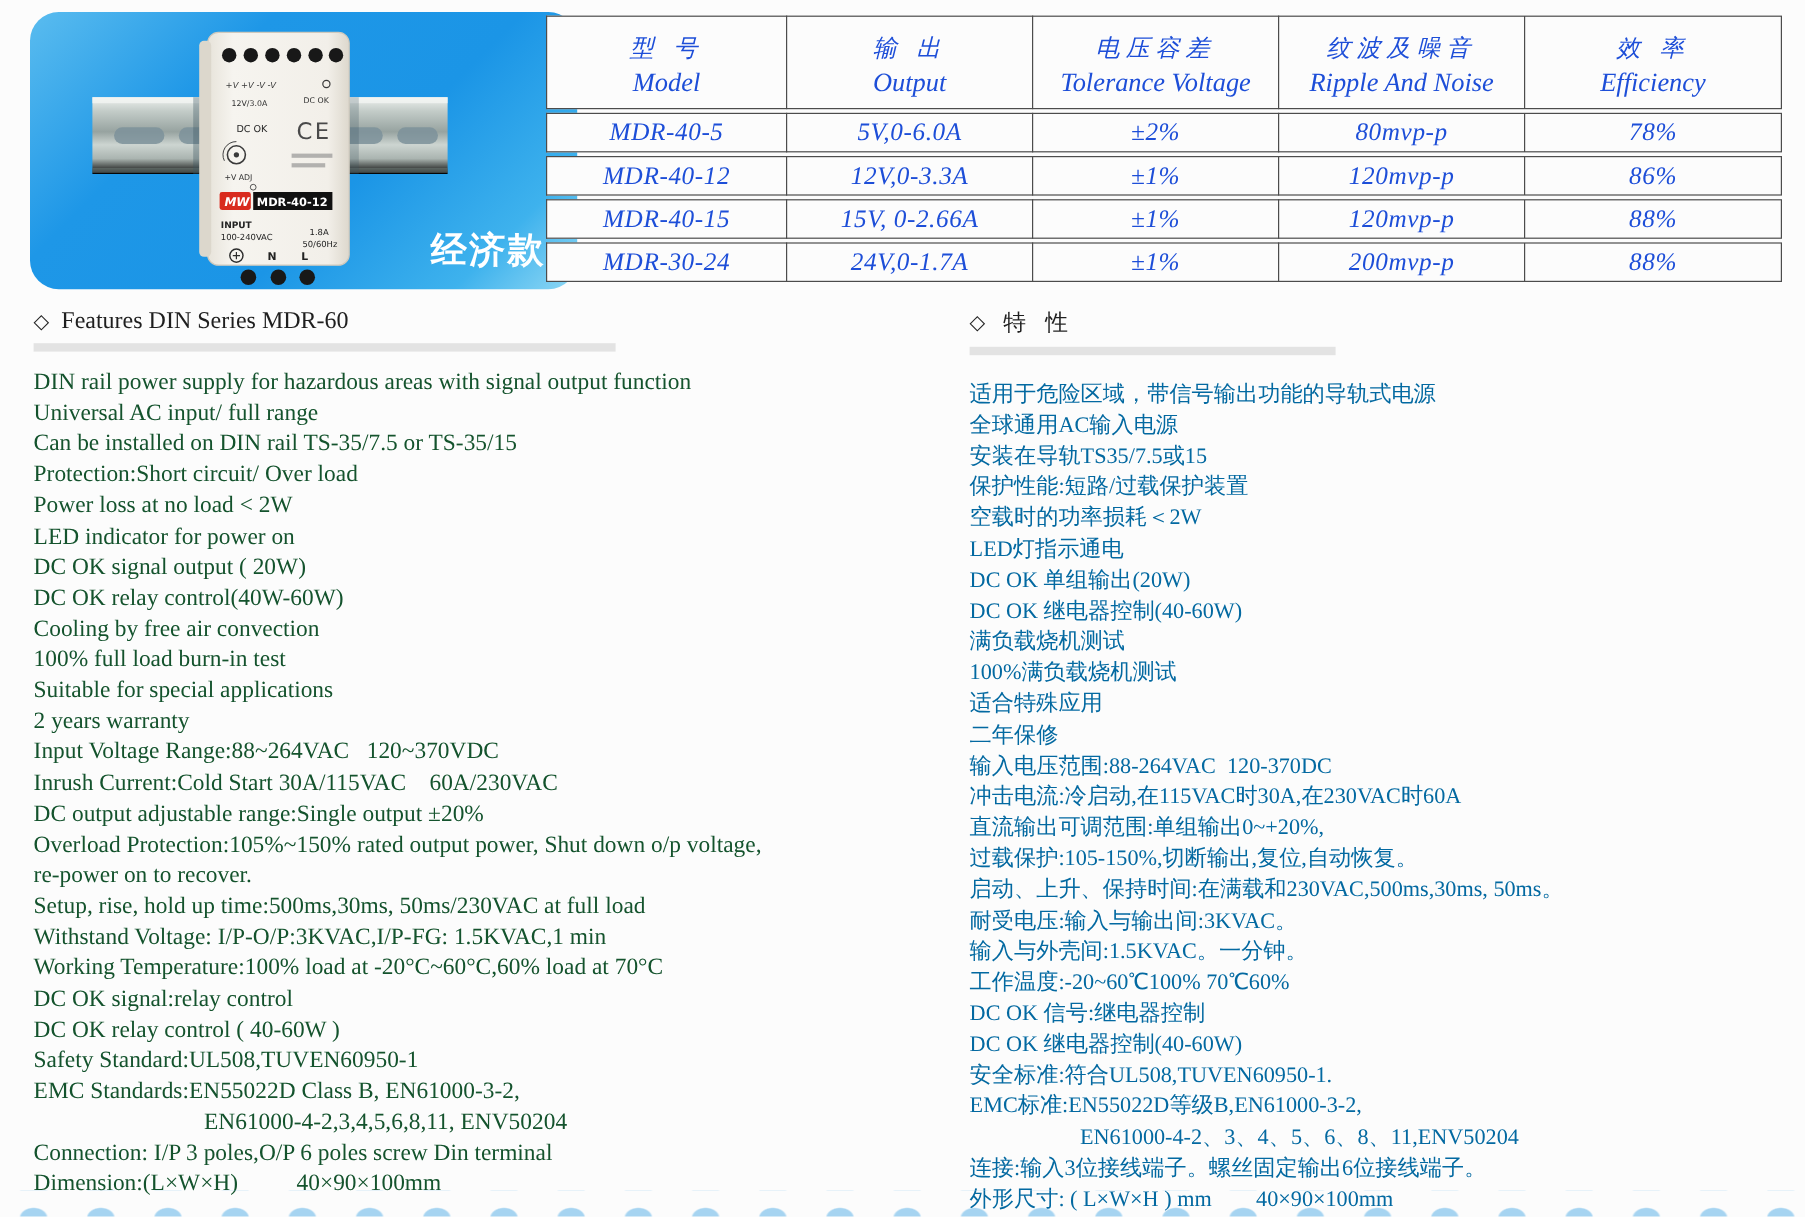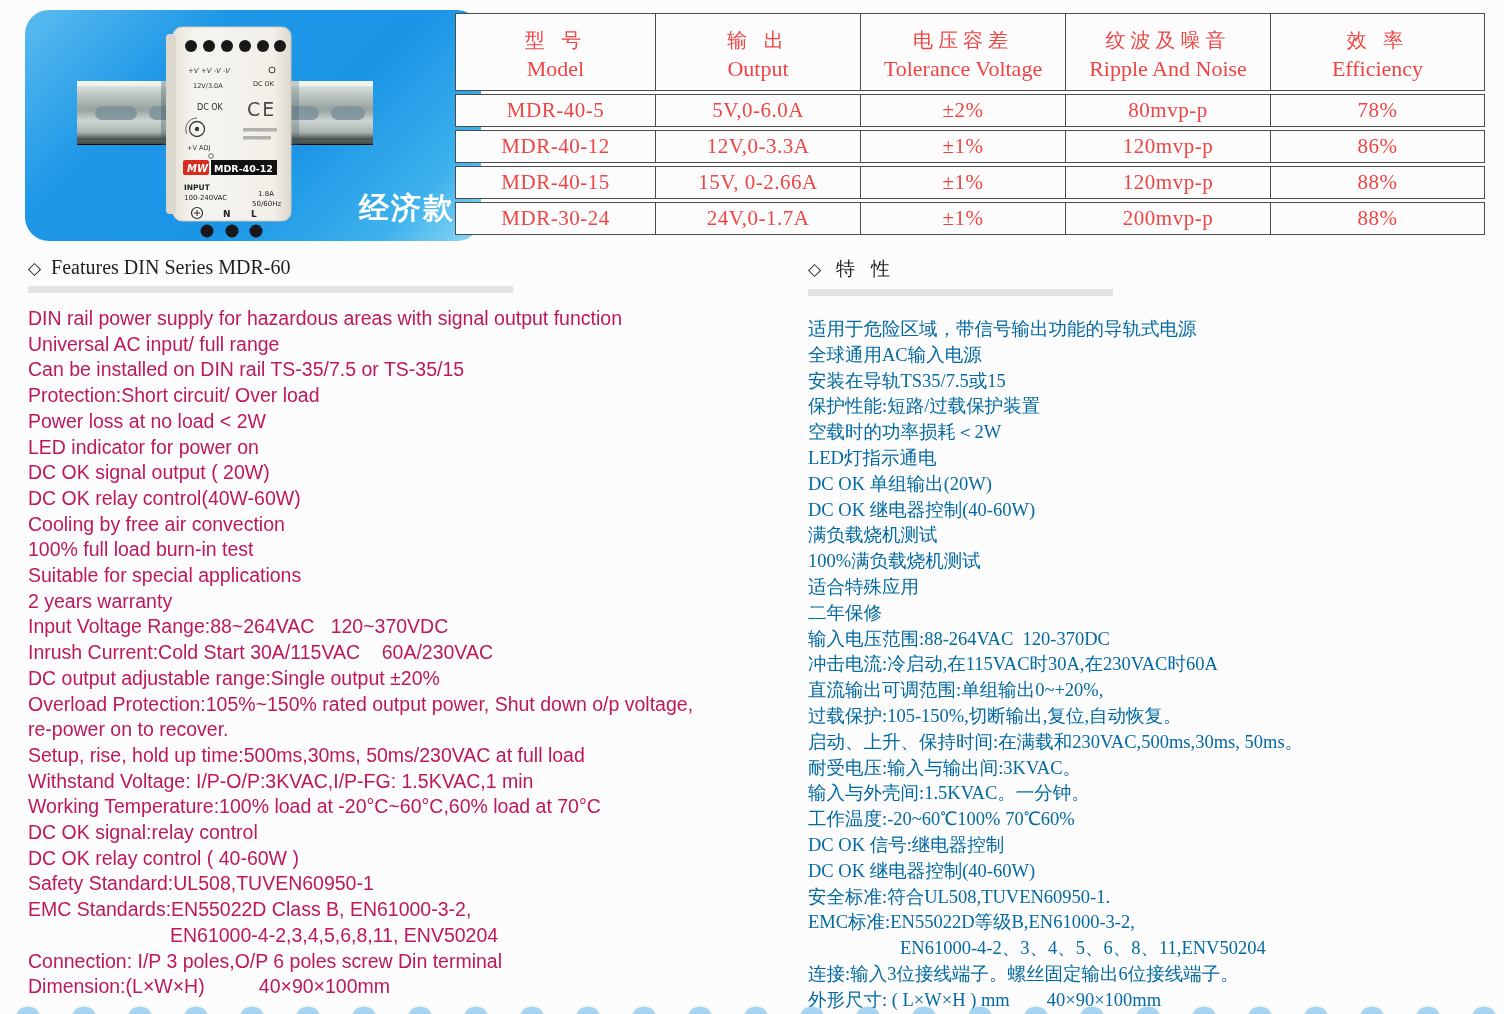--- a/index.html
+++ b/index.html
@@ -27,22 +27,23 @@
     font-size:30px; font-weight:bold; color:#ffffff;
     letter-spacing:2px;
   }
 
   
   .spec-table {
     position:absolute; left:455px; top:10px;
     width:1030px;
     border-collapse:separate; border-spacing:0 3px;
     font-family:"Liberation Serif", serif;
-    color:#ef4444;
+    color:#1d4ed8;
     table-layout:fixed;
+    font-style:italic;
   }
   .spec-table th, .spec-table td {
     border-top:1px solid #4c4c4c;
     border-bottom:1px solid #4c4c4c;
     border-left:1px solid #4c4c4c;
     text-align:center; vertical-align:middle;
     background:#fcfcfc;
     padding:0;
   }
   .spec-table th:last-child, .spec-table td:last-child { border-right:1px solid #4c4c4c; }
@@ -61,23 +62,23 @@
   .sec-head { display:flex; align-items:center; gap:10px; font-size:20px; color:#1f1f1f; }
   .col-en .sec-head { font-family:"Liberation Serif", serif; }
   .col-zh .sec-head { font-family:"DejaVu Sans", sans-serif; font-size:19px; letter-spacing:5px; }
   .diamond { font-size:17px; font-family:"DejaVu Sans", sans-serif; }
   .head-bar { height:7px; background:#e3e3e3; margin-top:7px; }
   .col-en .head-bar { width:485px; }
   .col-zh .head-bar { width:305px; }
   ul.features { margin:13px 0 0 0; padding:0; list-style:none; }
   .col-zh ul.features { margin-top:21px; }
   .col-en li {
-    font-family:Liberation Sans, sans-serif;
+    font-family:Liberation Serif, serif;
     font-size:19.5px; line-height:25.7px;
-    white-space:pre-wrap; color:#be185d;
+    white-space:pre-wrap; color:#14532d;
   }
   .col-zh li {
     font-family:Liberation Serif, serif;
     font-size:18.5px; line-height:25.8px;
     white-space:pre-wrap; color:#0369a1;
   }
   li.indent-en { padding-left:142px; }
   li.indent-zh { padding-left:92px; }
 
   

